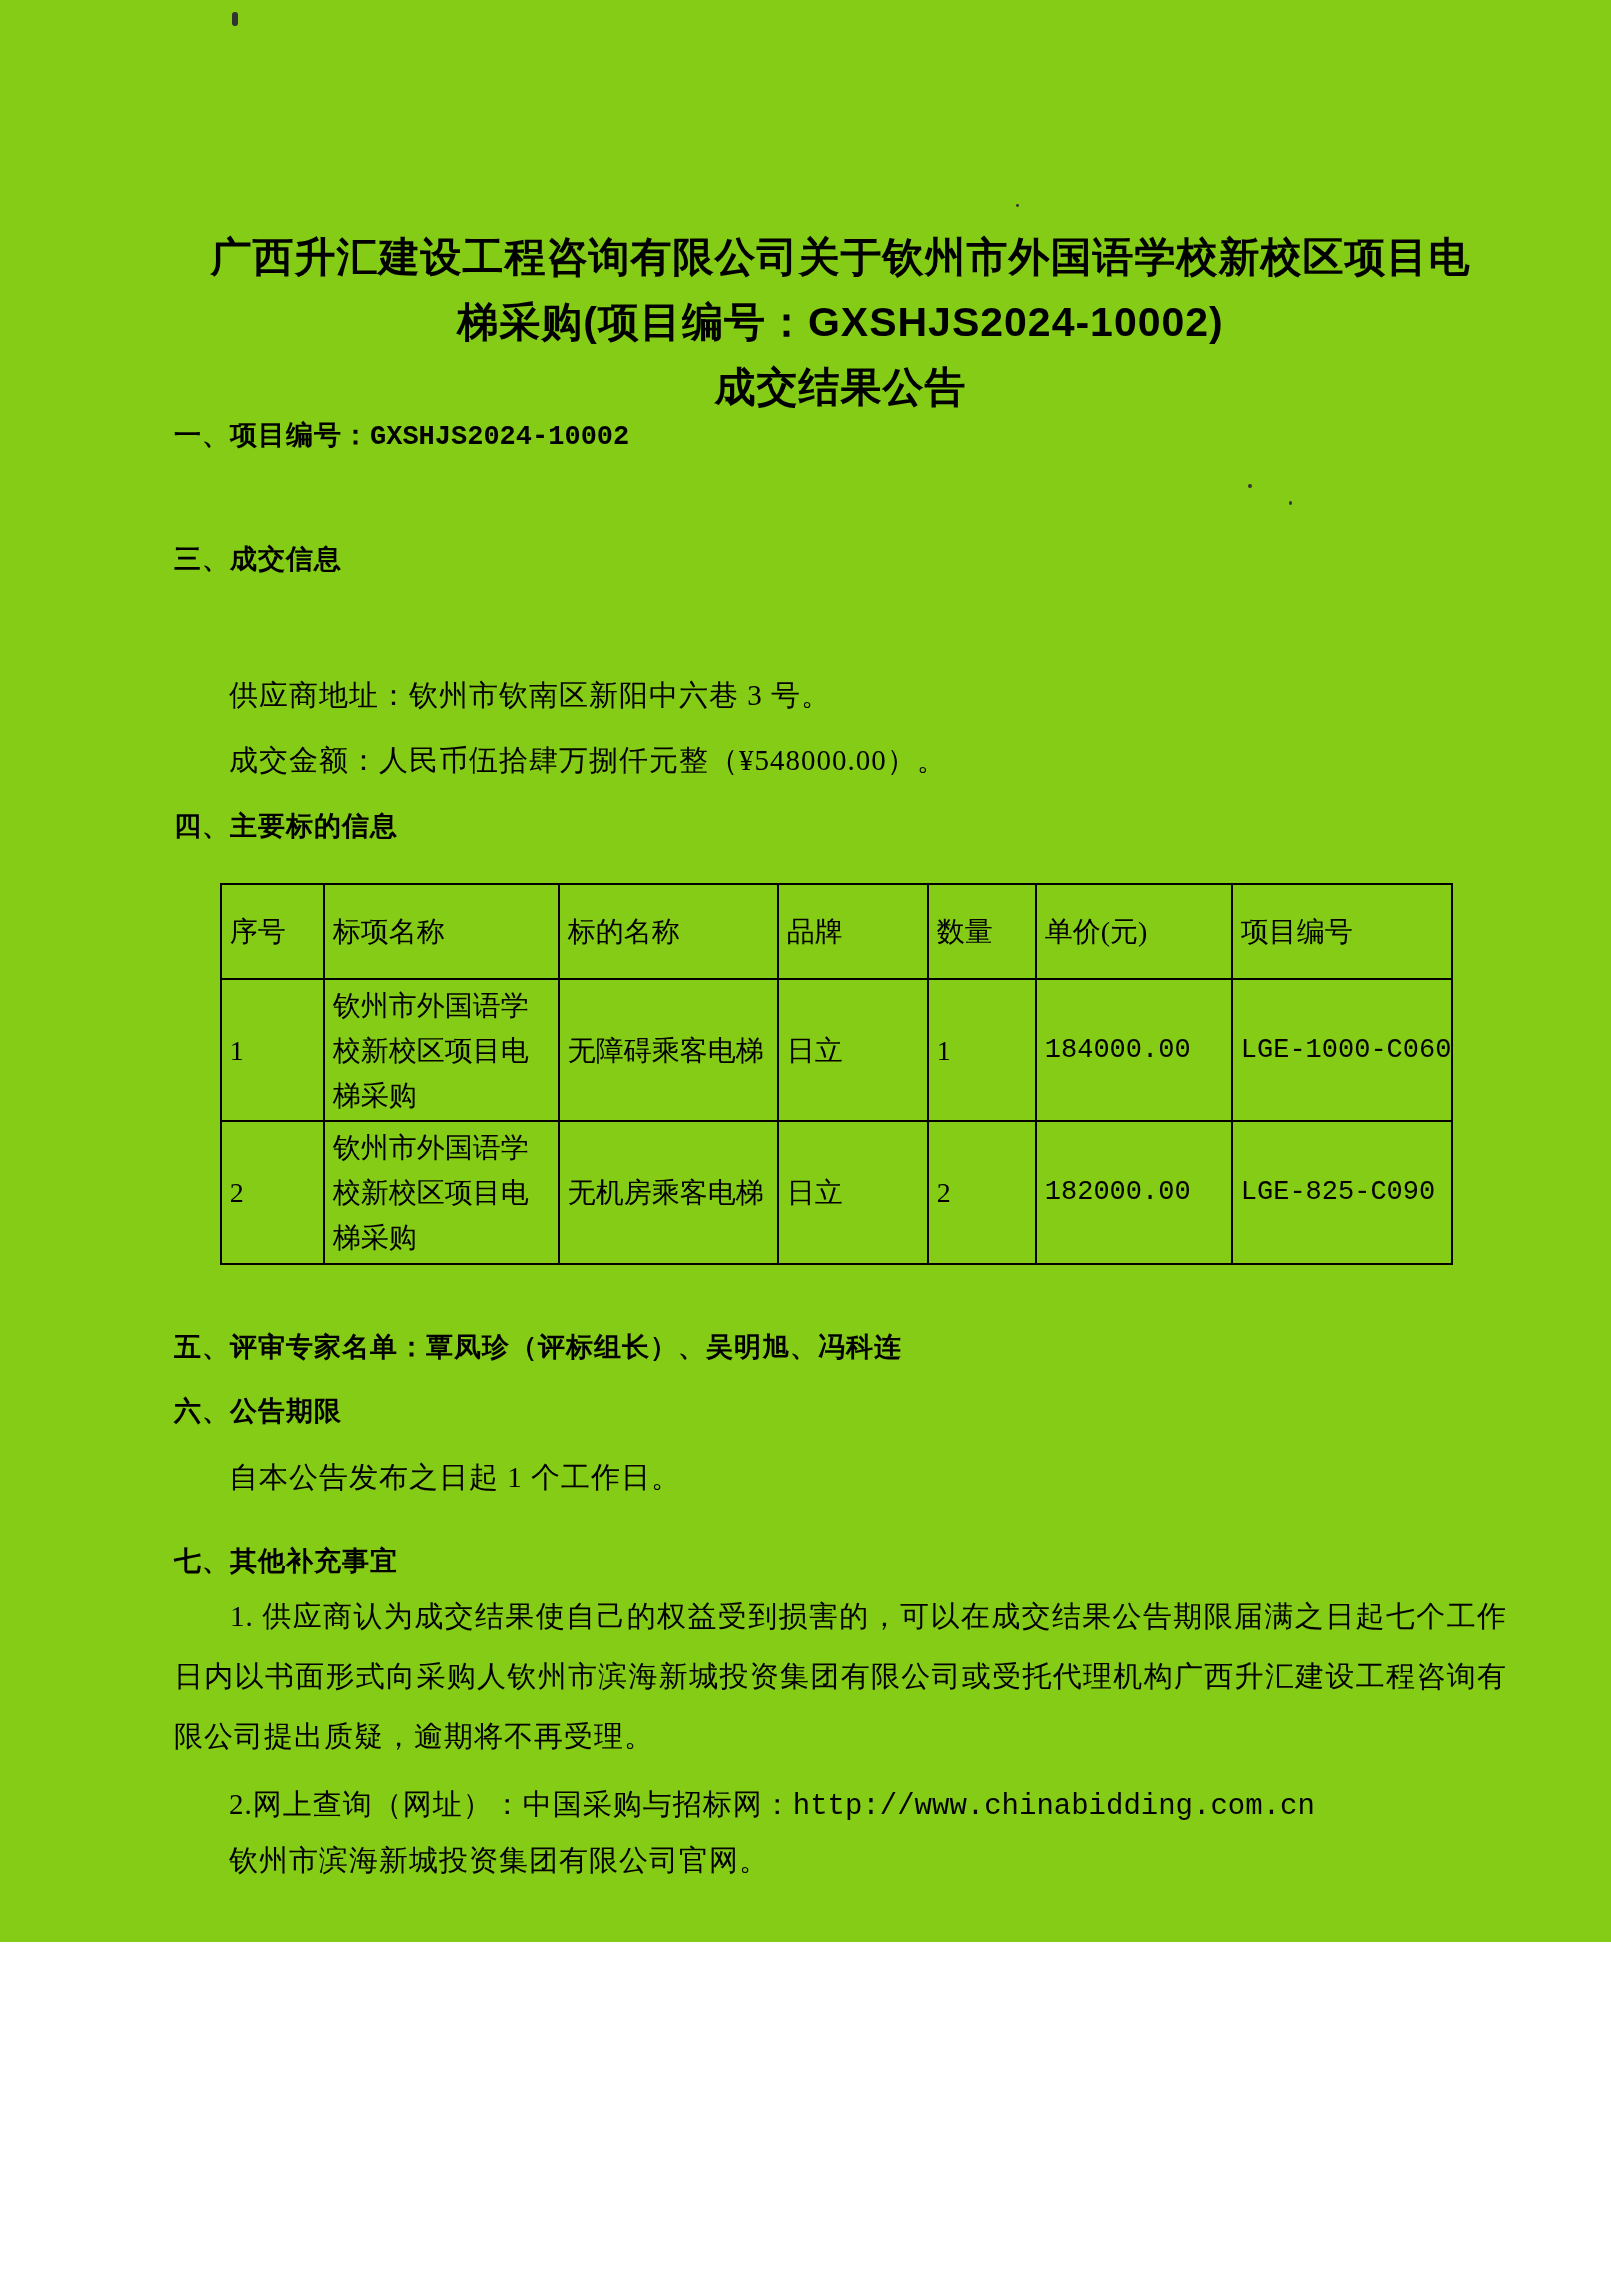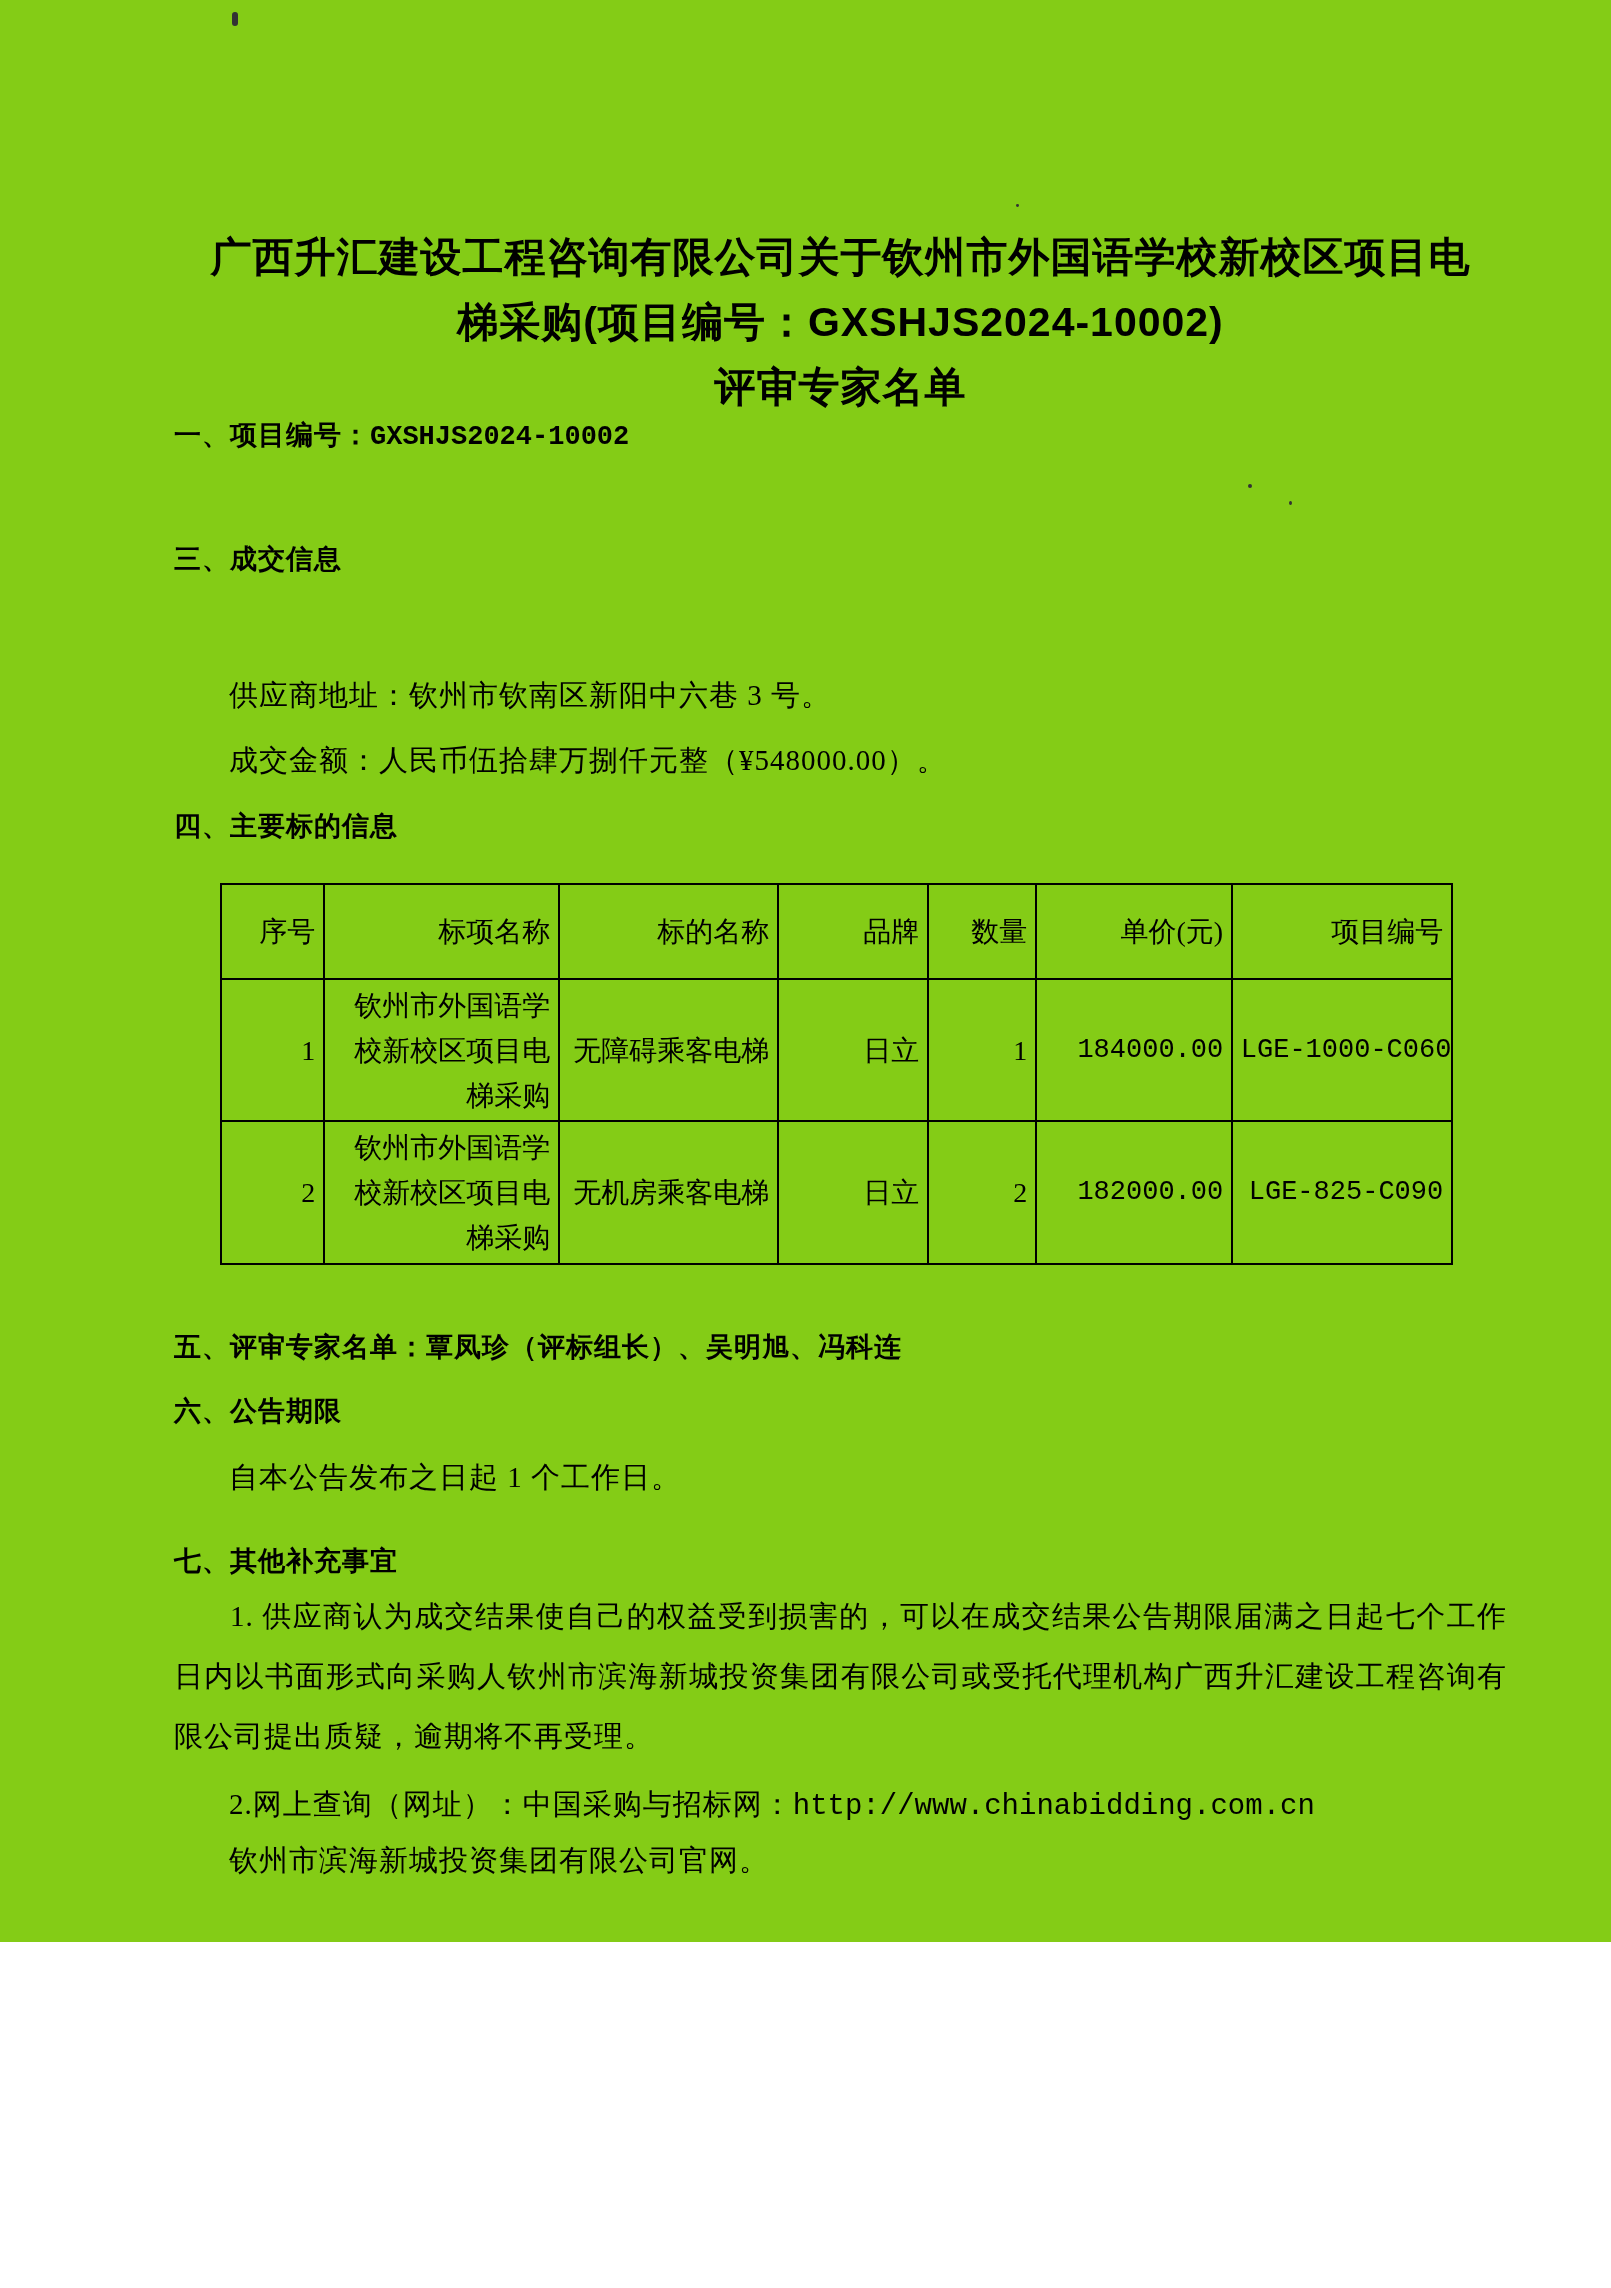--- a/index.html
+++ b/index.html
@@ -74,21 +74,21 @@
     width: 1233px;
     border-collapse: collapse;
     table-layout: fixed;
     font-family: "Liberation Serif", serif;
     font-size: 28px;
   }
   table.subject-table td, table.subject-table th {
     border: 2px solid #000;
     border-top-width: 2.9px;
     border-bottom-width: 2.9px;
-    text-align: right;
+    text-align: left;
     vertical-align: middle;
     padding: 0 7.8px;
     font-weight: 400;
     line-height: 45px;
   }
   table.subject-table { border: 2.9px solid #000; border-left-width: 2px; border-right-width: 2px; }
   tr.hdr  { height: 95px; }
   tr.r1   { height: 142px; }
   tr.r2   { height: 143px; }
   td.wrapcell { padding: 0 17.6px; line-height: 45px; }
@@ -110,21 +110,21 @@
   <div class="speck sp1"></div>
   <div class="speck sp2"></div>
   <div class="speck sp3"></div>
   <div class="speck sp4"></div>
   <div class="speck sp5"></div>
   <div class="speck sp6"></div>
 
   <h1 class="doc-title">
     <span>广西升汇建设工程咨询有限公司关于钦州市外国语学校新校区项目电</span>
     <span>梯采购(项目编号：GXSHJS2024-10002)</span>
-    <span>评审专家名单</span>
+    <span>成交结果公告</span>
   </h1>
 
   <p class="heading" style="top:417px"><span>一、项目编号：</span><span class="mono">GXSHJS2024-10002</span></p>
 
 
   <p class="heading" style="top:541px">三、成交信息</p>
 
 
   <p class="bodyline" style="top:676px">供应商地址：钦州市钦南区新阳中六巷 3 号。</p>
 

